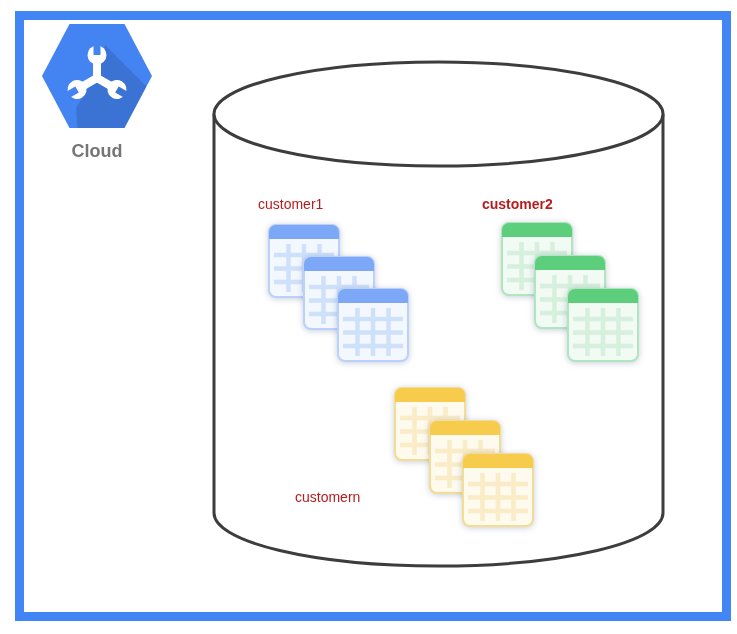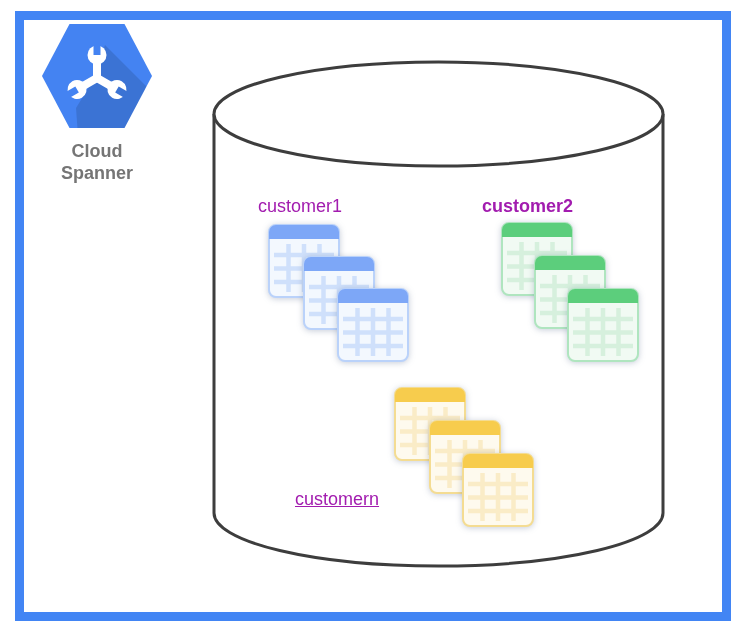--- a/index.html
+++ b/index.html
@@ -48,22 +48,22 @@
     line-height: 22px;
   }
   .cylinder-svg {
     position: absolute;
     left: 0;
     top: 0;
     z-index: 2;
   }
   .group-label {
     position: absolute;
-    font-size: 18px;
-    color: #a21caf;
+    font-size: 14px;
+    color: #b91c1c;
     z-index: 4;
     white-space: nowrap;
   }
   .table-icon {
     position: absolute;
     width: 72px;
     height: 74px;
     z-index: 4;
   }
   .table-icon svg {
@@ -108,21 +108,20 @@
         </mask>
       </defs>
       <polygon points="27.5,0 82.5,0 110,52 82.5,104 27.5,104 0,52" fill="#4483F2"></polygon>
       <g clip-path="url(#hexclip)">
         <polygon points="63,21 112,70 112,112 36,112 34,84 50,58" fill="rgba(0,0,0,0.12)"></polygon>
       </g>
       <rect x="0" y="0" width="110" height="104" fill="#ffffff" mask="url(#wrenchmask)"></rect>
     </svg>
     <div class="logo-label">
       <div>Cloud</div>
-      <div>Spanner</div>
     </div>
   </div>
 
   <svg class="cylinder-svg" width="737" height="634" viewBox="0 0 737 634">
     <path d="M 214 114 V 513 A 224.5 53 0 0 0 663 513 V 114" fill="#ffffff" stroke="#3d3d3d" stroke-width="3"></path>
     <ellipse cx="438.5" cy="114" rx="224.5" ry="52" fill="#ffffff" stroke="#3d3d3d" stroke-width="3"></ellipse>
   </svg>
 
   <div id="groups-layer">
       <div class="group-label" style="left: 258px; top: 196px;">customer1</div>
@@ -162,21 +161,21 @@
     <path d="M20.5 20 V68 M36 20 V68 M51.5 20 V68 M6 31 H66 M6 44.5 H66 M6 58 H66" stroke="#D6F0DD" stroke-width="4.5" fill="none"></path>
   </svg>
       </div>
       <div class="table-icon" style="left: 567px; top: 288px; z-index: 6;">
   <svg width="72" height="74" viewBox="0 0 72 74">
     <rect x="1" y="1" width="70" height="72" rx="7" fill="#F1FAF3" stroke="#AFE5BF" stroke-width="2"></rect>
     <path d="M1 15 v-7 a7 7 0 0 1 7 -7 h56 a7 7 0 0 1 7 7 v7 z" fill="#5CCE7C"></path>
     <path d="M20.5 20 V68 M36 20 V68 M51.5 20 V68 M6 31 H66 M6 44.5 H66 M6 58 H66" stroke="#D6F0DD" stroke-width="4.5" fill="none"></path>
   </svg>
       </div>
-      <div class="group-label" style="left: 295px; top: 489px; text-decoration: underline;">customern</div>
+      <div class="group-label" style="left: 295px; top: 489px;">customern</div>
       <div class="table-icon" style="left: 394px; top: 387px; z-index: 4;">
   <svg width="72" height="74" viewBox="0 0 72 74">
     <rect x="1" y="1" width="70" height="72" rx="7" fill="#FEFAEE" stroke="#F4DC92" stroke-width="2"></rect>
     <path d="M1 15 v-7 a7 7 0 0 1 7 -7 h56 a7 7 0 0 1 7 7 v7 z" fill="#F7CC4D"></path>
     <path d="M20.5 20 V68 M36 20 V68 M51.5 20 V68 M6 31 H66 M6 44.5 H66 M6 58 H66" stroke="#FAECC7" stroke-width="4.5" fill="none"></path>
   </svg>
       </div>
       <div class="table-icon" style="left: 429px; top: 420px; z-index: 5;">
   <svg width="72" height="74" viewBox="0 0 72 74">
     <rect x="1" y="1" width="70" height="72" rx="7" fill="#FEFAEE" stroke="#F4DC92" stroke-width="2"></rect>

